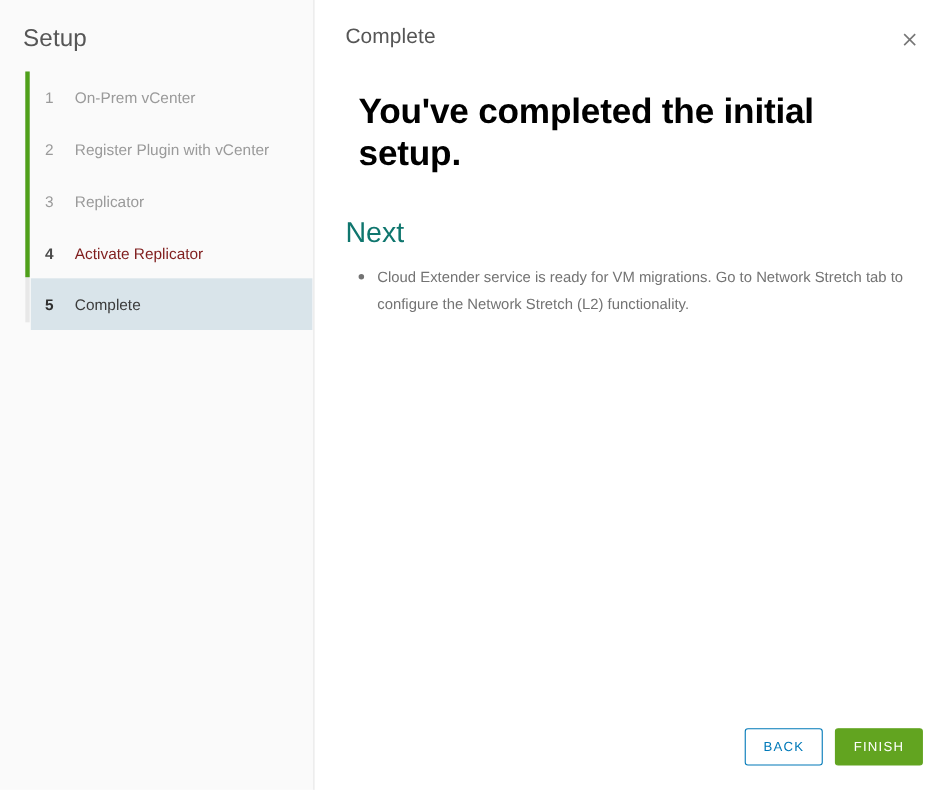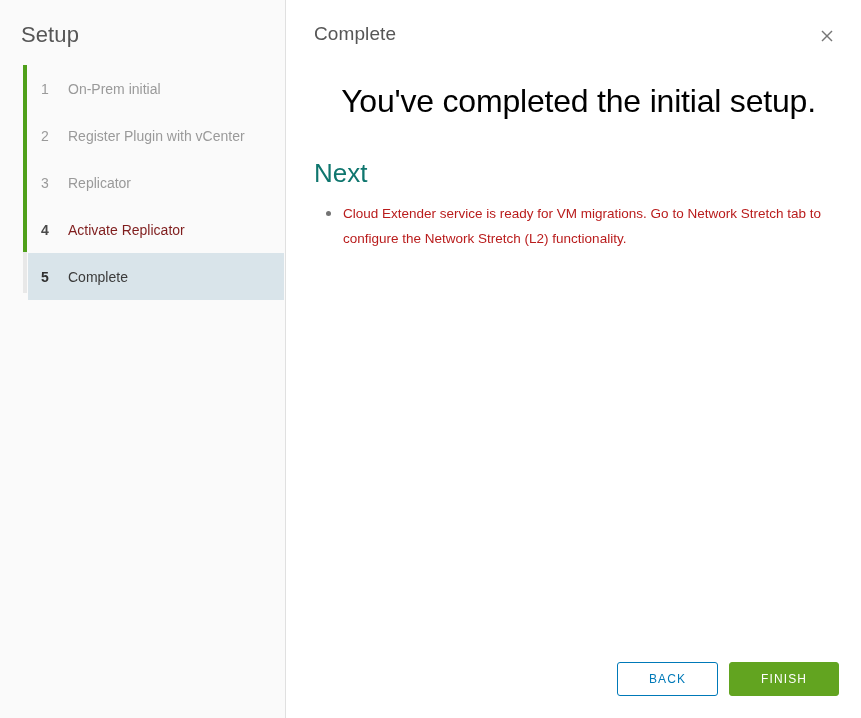--- a/index.html
+++ b/index.html
@@ -133,45 +133,44 @@
     line-height: 0;
     cursor: pointer;
   }
   .close-btn svg { display: block; }
 
   .content-body {
     padding: 0 30px 0 28px;
   }
   .main-title {
     font-size: 32px;
-    font-weight: 400;
+    font-weight: 700;
     color: #000000;
     margin: 36px 0 0 12px;
     line-height: 38px;
     letter-spacing: -0.2px;
-    text-align: center;
   }
   .section-title {
     font-size: 26px;
     font-weight: 400;
     color: #0f766e;
     margin: 38px 0 0 0;
     line-height: 30px;
   }
   .next-list {
     list-style: none;
     margin: 13px 0 0 0;
     padding: 0;
   }
   .next-list li {
     position: relative;
     padding-left: 29px;
     font-size: 13.5px;
     line-height: 25px;
-    color: #b91c1c;
+    color: #737373;
     max-width: 516px;
   }
   .next-list li::before {
     content: "";
     position: absolute;
     left: 12px;
     top: 10px;
     width: 5px;
     height: 5px;
     border-radius: 50%;
@@ -185,21 +184,21 @@
     bottom: 22px;
     display: flex;
     gap: 11px;
   }
   .btn {
     font-family: "Liberation Sans", sans-serif;
     font-size: 12px;
     letter-spacing: 1.1px;
     height: 34px;
     min-width: 70px;
-    padding: 0 31px;
+    padding: 0 16px;
     border-radius: 3px;
     cursor: pointer;
     box-sizing: border-box;
   }
   .btn-outline {
     background: #ffffff;
     border: 1px solid #0079b8;
     color: #0079b8;
   }
   .btn-primary {
@@ -216,21 +215,21 @@
 
   <div class="sidebar">
     <h1 class="sidebar-title">Setup</h1>
 
     <div class="steps">
       <div class="rail"></div>
       <div class="rail-filled"></div>
 
       <div class="step">
         <span class="num">1</span>
-        <span class="label">On-Prem initial</span>
+        <span class="label">On-Prem vCenter</span>
       </div>
 
       <div class="step">
         <span class="num">2</span>
         <span class="label">Register Plugin with vCenter</span>
       </div>
 
       <div class="step">
         <span class="num">3</span>
         <span class="label">Replicator</span>

